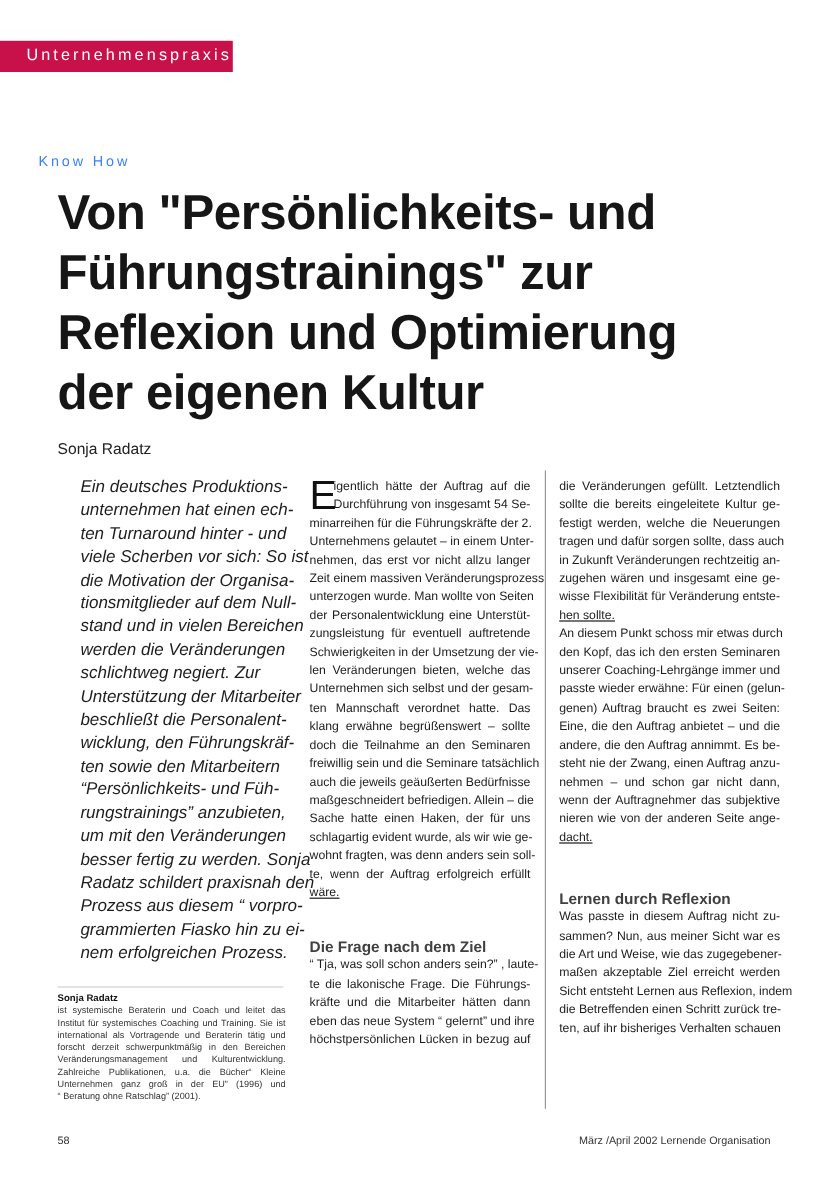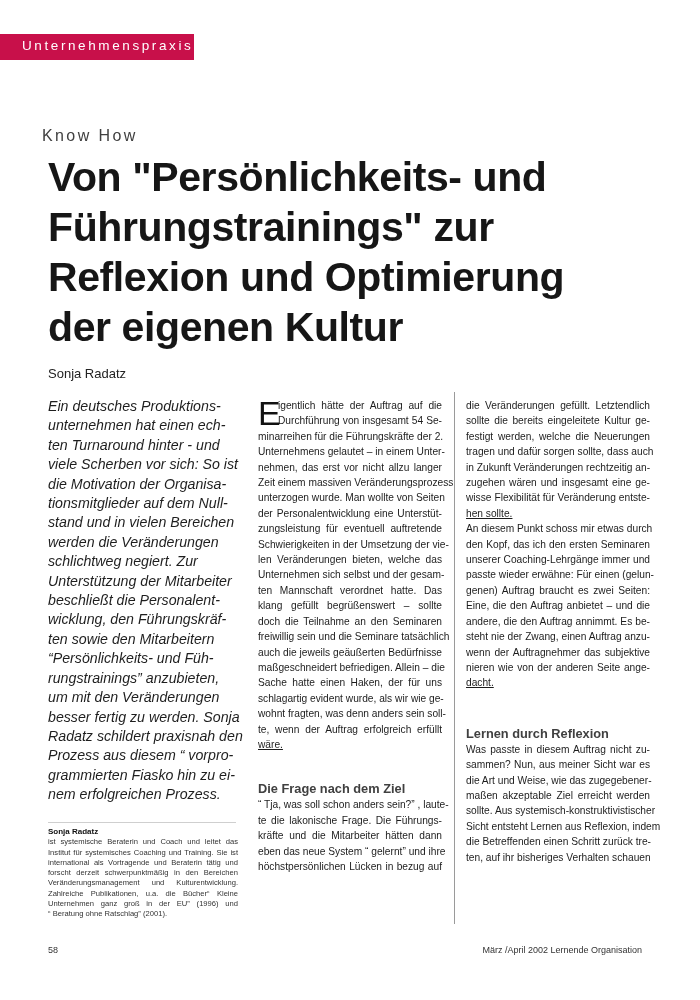--- a/index.html
+++ b/index.html
@@ -9,37 +9,37 @@
     }
     .banner {
       position: absolute; left: 0; top: 34px; width: 194px; height: 26px;
       background: #c8104a;
     }
     .banner span {
       position: absolute; left: 22px; top: 4px; color: #ffffff;
       font-size: 13.5px; letter-spacing: 2.6px;
     }
     .kicker {
-      position: absolute; left: 42px; top: 127px; font-size: 16px; color: #404040;
+      position: absolute; left: 32px; top: 127px; font-size: 12px; color: #3b82f6;
       letter-spacing: 2.4px;
     }
     .title {
       position: absolute; left: 48px; top: 152px; width: 630px;
       font-weight: bold; font-size: 41px; line-height: 50px; color: #161616;
       letter-spacing: -0.4px;
     }
     .title div { white-space: nowrap; }
     .author {
       position: absolute; left: 48px; top: 366px; font-size: 13px; color: #222;
     }
     .lead {
       position: absolute; left: 48px; top: 397px; width: 192px;
       font-style: italic; font-size: 14.2px; line-height: 19.4px; color: #1e1e1e;
     }
-    .lead div { white-space: nowrap; }
+    .lead div { white-space: nowrap; margin-left: 19px; }
     .bio-rule {
       position: absolute; left: 48px; top: 822px; width: 188px; height: 1px; background: #cfcfcf;
     }
     .bio {
       position: absolute; left: 48px; top: 827px; width: 190px;
       font-size: 7.6px; line-height: 10.3px; color: #333;
     }
     .bio .bio-name { font-weight: bold; color: #111; font-size: 8px; }
     .bio div.line { white-space: nowrap; text-align: justify; text-align-last: justify; }
     .bio div.line.last { text-align-last: left; }
@@ -135,21 +135,21 @@
   <div class="line">Unternehmens gelautet – in einem Unter-</div>
   <div class="line">nehmen, das erst vor nicht allzu langer</div>
   <div class="line">Zeit einem massiven Veränderungsprozess</div>
   <div class="line">unterzogen wurde. Man wollte von Seiten</div>
   <div class="line">der Personalentwicklung eine Unterstüt-</div>
   <div class="line">zungsleistung für eventuell auftretende</div>
   <div class="line">Schwierigkeiten in der Umsetzung der vie-</div>
   <div class="line">len Veränderungen bieten, welche das</div>
   <div class="line">Unternehmen sich selbst und der gesam-</div>
   <div class="line">ten Mannschaft verordnet hatte. Das</div>
-  <div class="line">klang gefüllt begrüßenswert – sollte</div>
+  <div class="line">klang erwähne begrüßenswert – sollte</div>
   <div class="line">doch die Teilnahme an den Seminaren</div>
   <div class="line">freiwillig sein und die Seminare tatsächlich</div>
   <div class="line">auch die jeweils geäußerten Bedürfnisse</div>
   <div class="line">maßgeschneidert befriedigen. Allein – die</div>
   <div class="line">Sache hatte einen Haken, der für uns</div>
   <div class="line">schlagartig evident wurde, als wir wie ge-</div>
   <div class="line">wohnt fragten, was denn anders sein soll-</div>
   <div class="line">te, wenn der Auftrag erfolgreich erfüllt</div>
   <div class="line last">wäre.</div>
   <div style="height:28px"></div>
@@ -173,29 +173,29 @@
   <div class="line">wisse Flexibilität für Veränderung entste-</div>
   <div class="line last">hen sollte.</div>
   <div class="line">An diesem Punkt schoss mir etwas durch</div>
   <div class="line">den Kopf, das ich den ersten Seminaren</div>
   <div class="line">unserer Coaching-Lehrgänge immer und</div>
   <div class="line">passte wieder erwähne: Für einen (gelun-</div>
   <div class="line">genen) Auftrag braucht es zwei Seiten:</div>
   <div class="line">Eine, die den Auftrag anbietet – und die</div>
   <div class="line">andere, die den Auftrag annimmt. Es be-</div>
   <div class="line">steht nie der Zwang, einen Auftrag anzu-</div>
+  <div class="line">nehmen – und schon gar nicht dann,</div>
   <div class="line">wenn der Auftragnehmer das subjektive</div>
   <div class="line">nieren wie von der anderen Seite ange-</div>
   <div class="line last">dacht.</div>
   <div style="height:34px"></div>
   <div class="subhead">Lernen durch Reflexion</div>
   <div class="line">Was passte in diesem Auftrag nicht zu-</div>
   <div class="line">sammen? Nun, aus meiner Sicht war es</div>
   <div class="line">die Art und Weise, wie das zugegebener-</div>
   <div class="line">maßen akzeptable Ziel erreicht werden</div>
-  <div class="line">sollte. Aus systemisch-konstruktivistischer</div>
   <div class="line">Sicht entsteht Lernen aus Reflexion, indem</div>
   <div class="line">die Betreffenden einen Schritt zurück tre-</div>
   <div class="line">ten, auf ihr bisheriges Verhalten schauen</div>
 </div>
 
 <div class="footer-left">58</div>
 <div class="footer-right">März /April 2002 Lernende Organisation</div>
 
 </body></html>

